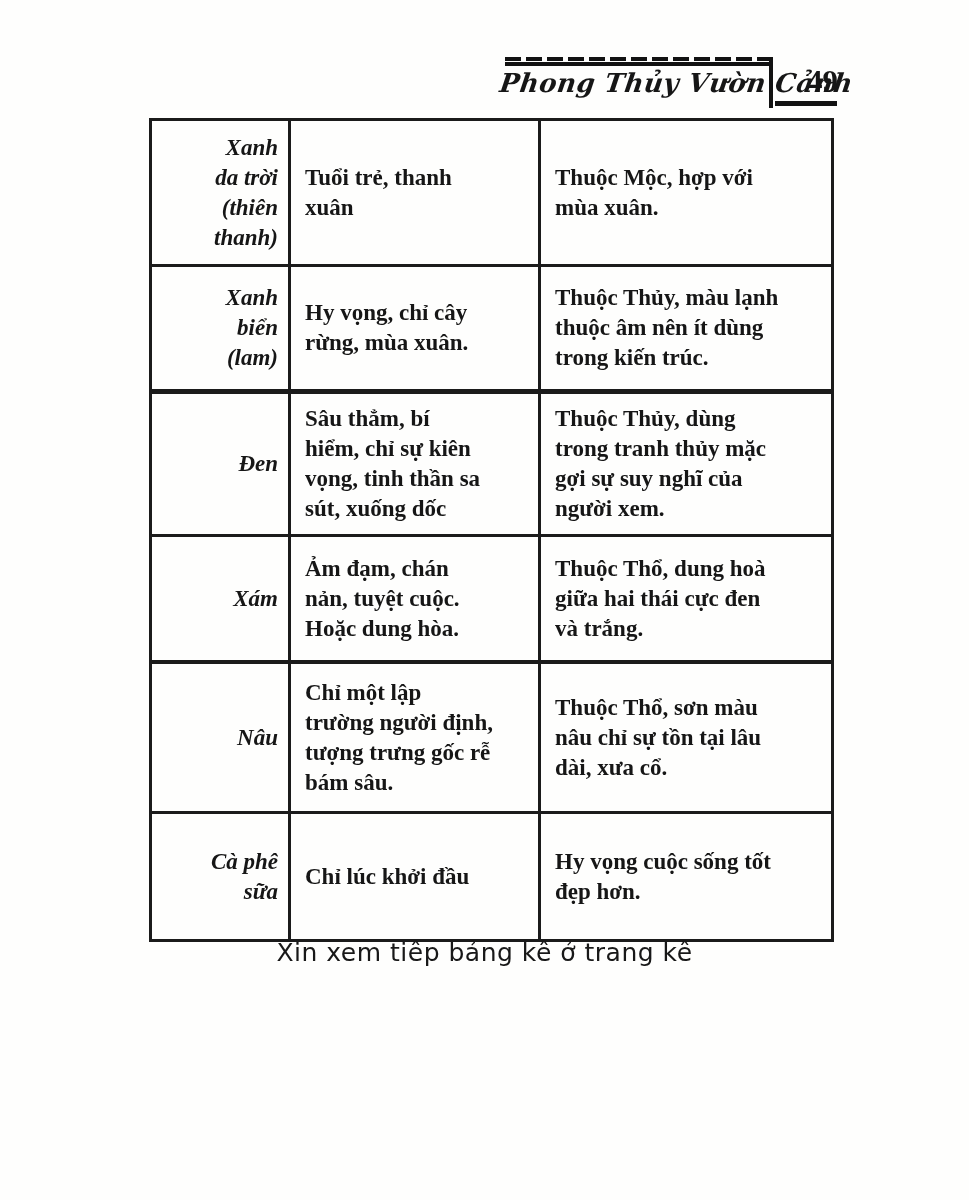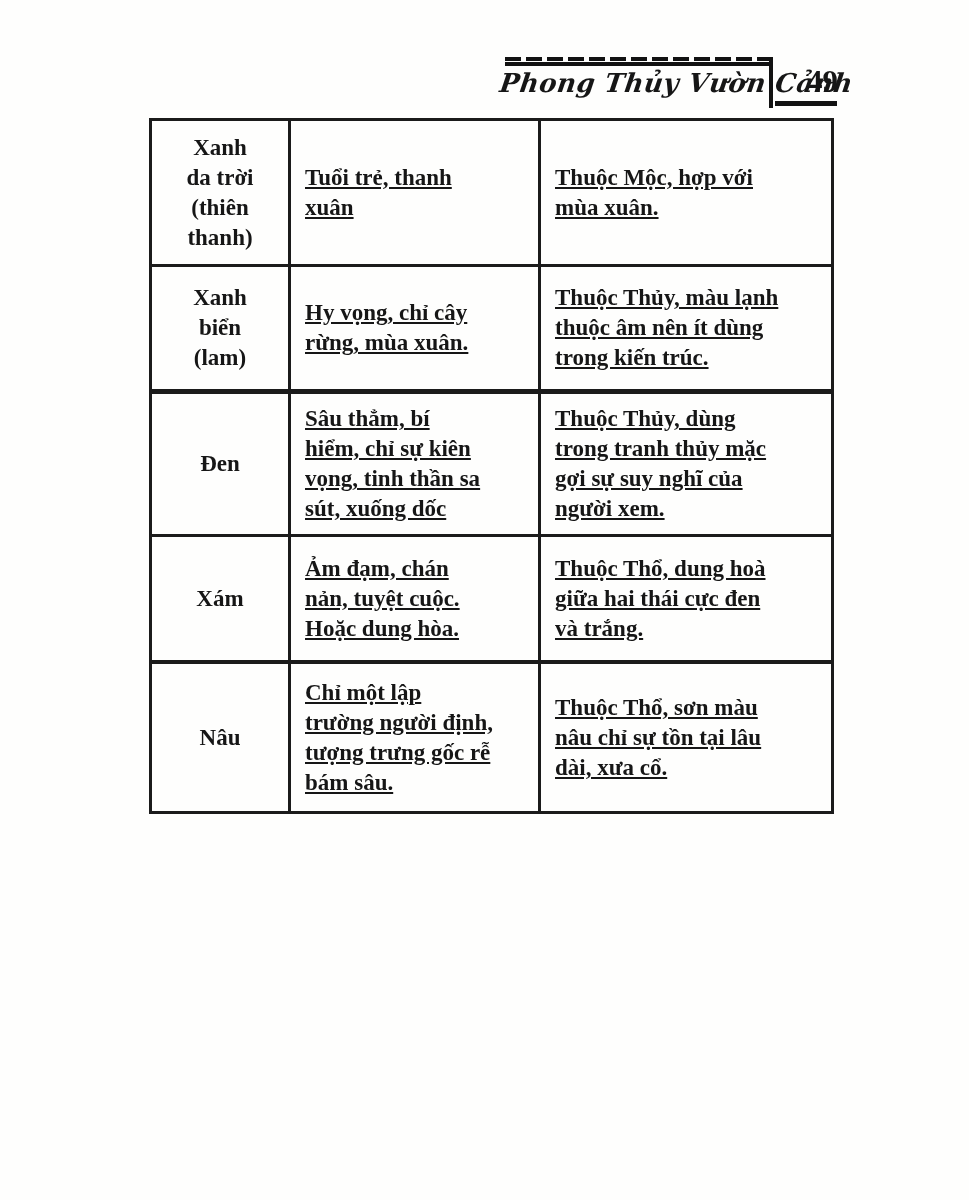--- a/index.html
+++ b/index.html
@@ -52,22 +52,22 @@
     border-collapse:collapse; table-layout:fixed;
   }
   .color-table td {
     border:3px solid #1b1b1b;
     font-weight:bold;
     font-size:23px; line-height:30px;
     vertical-align:middle;
     white-space:pre-line;
     padding:4px 6px;
   }
-  .color-table td.c1 { text-align:center; padding:4px 2px; }
-  .color-table td.c2, .color-table td.c3 { text-align:left; padding-left:14px; padding-right:8px;text-decoration:underline; }
+  .color-table td.c1 { text-align:right; padding:4px 10px;font-style:italic; }
+  .color-table td.c2, .color-table td.c3 { text-align:left; padding-left:14px; padding-right:8px; }
   .color-table tr:nth-child(1) td { height:135px; }
   .color-table tr:nth-child(2) td { height:114px; }
   .color-table tr:nth-child(3) td { height:132px; }
   .color-table tr:nth-child(4) td { height:115px; }
   .color-table tr:nth-child(5) td { height:139px; }
   .color-table tr:nth-child(6) td { height:117px; }
   .color-table tr:nth-child(2) td { border-bottom-width:5px; }
   .color-table tr:nth-child(4) td { border-bottom-width:4px; }
 
   
@@ -143,17 +143,25 @@
       <tr>
         <td class="c1">Nâu</td>
         <td class="c2">Chỉ một lập
 trường người định,
 tượng trưng gốc rễ
 bám sâu.</td>
         <td class="c3">Thuộc Thổ, sơn màu
 nâu chỉ sự tồn tại lâu
 dài, xưa cổ.</td>
       </tr>
+      <tr>
+        <td class="c1">Cà phê
+sữa</td>
+        <td class="c2">Chỉ lúc khởi đầu</td>
+        <td class="c3">Hy vọng cuộc sống tốt
+đẹp hơn.</td>
+      </tr>
     </tbody>
   </table>
 
+  <div class="caption">Xin xem tiêp bảng kê ở trang kê</div>
 
 </div>
 
 </body></html>

